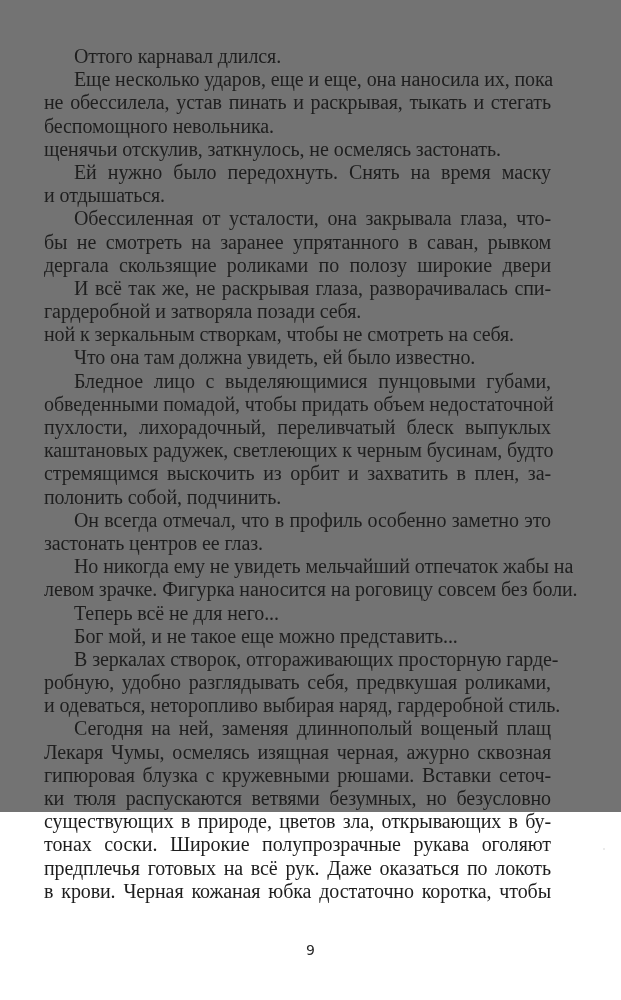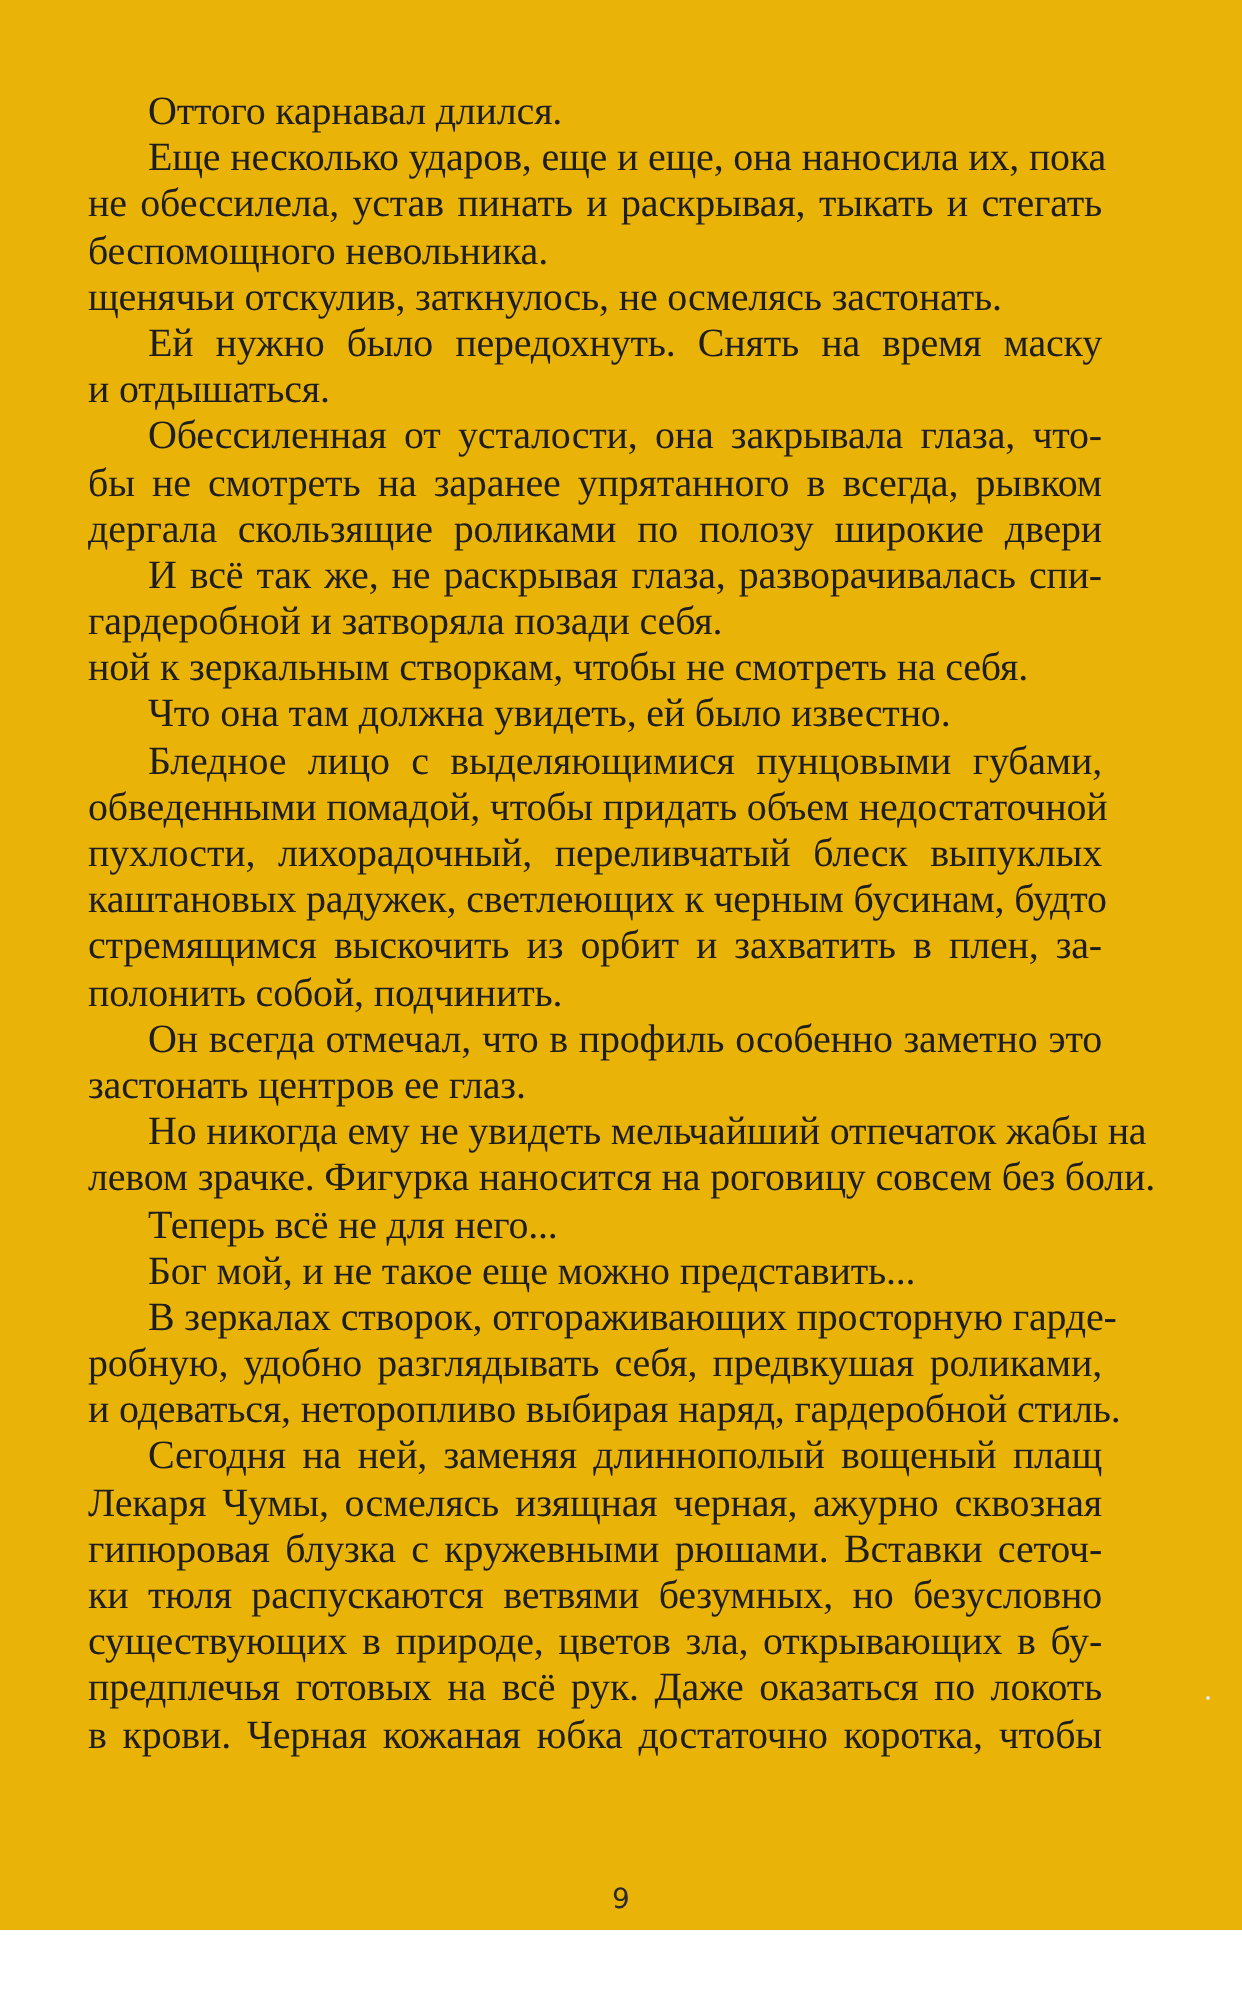--- a/index.html
+++ b/index.html
@@ -11,22 +11,22 @@
       width: 621px;
       height: 1000px;
       position: relative;
       overflow: hidden;
       font-family: "Liberation Serif", "DejaVu Serif", serif;
       color: #1e1e1e;
     }
     .page {
       position: absolute;
       left: 0; top: 0;
-      width: 621px; height: 965px;
-      background: #eab308;
+      width: 621px; height: 812px;
+      background: #737373;
     }
     .text-block {
       position: absolute;
       left: 44px;
       top: 45px;
       width: 507px;
     }
     .line {
       display: block;
       height: 23.2px;
@@ -74,21 +74,21 @@
     <span class="line indent">Еще несколько ударов, еще и еще, она наносила их, пока</span>
     <span class="line">не обессилела, устав пинать и раскрывая, тыкать и стегать</span>
     <span class="line last">беспомощного невольника.</span>
 
     <span class="line last">щенячьи отскулив, заткнулось, не осмелясь застонать.</span>
 
     <span class="line indent">Ей нужно было передохнуть. Снять на время маску</span>
     <span class="line last">и отдышаться.</span>
 
     <span class="line indent">Обессиленная от усталости, она закрывала глаза, что-</span>
-    <span class="line">бы не смотреть на заранее упрятанного в всегда, рывком</span>
+    <span class="line">бы не смотреть на заранее упрятанного в саван, рывком</span>
     <span class="line">дергала скользящие роликами по полозу широкие двери</span>
     <span class="line indent">И всё так же, не раскрывая глаза, разворачивалась спи-</span>
 
     <span class="line last">гардеробной и затворяла позади себя.</span>
     <span class="line last">ной к зеркальным створкам, чтобы не смотреть на себя.</span>
 
     <span class="line indent last">Что она там должна увидеть, ей было известно.</span>
 
     <span class="line indent">Бледное лицо с выделяющимися пунцовыми губами,</span>
     <span class="line">обведенными помадой, чтобы придать объем недостаточной</span>
@@ -109,20 +109,21 @@
 
     <span class="line indent">В зеркалах створок, отгораживающих просторную гарде-</span>
     <span class="line">робную, удобно разглядывать себя, предвкушая роликами,</span>
     <span class="line last">и одеваться, неторопливо выбирая наряд, гардеробной стиль.</span>
 
     <span class="line indent">Сегодня на ней, заменяя длиннополый вощеный плащ</span>
     <span class="line">Лекаря Чумы, осмелясь изящная черная, ажурно сквозная</span>
     <span class="line">гипюровая блузка с кружевными рюшами. Вставки сеточ-</span>
     <span class="line">ки тюля распускаются ветвями безумных, но безусловно</span>
     <span class="line">существующих в природе, цветов зла, открывающих в бу-</span>
+    <span class="line">тонах соски. Широкие полупрозрачные рукава оголяют</span>
     <span class="line">предплечья готовых на всё рук. Даже оказаться по локоть</span>
     <span class="line">в крови. Черная кожаная юбка достаточно коротка, чтобы</span>
 
   </div>
 
   <div class="speck"></div>
 
   <div class="page-number">9</div>
 </div>
 

